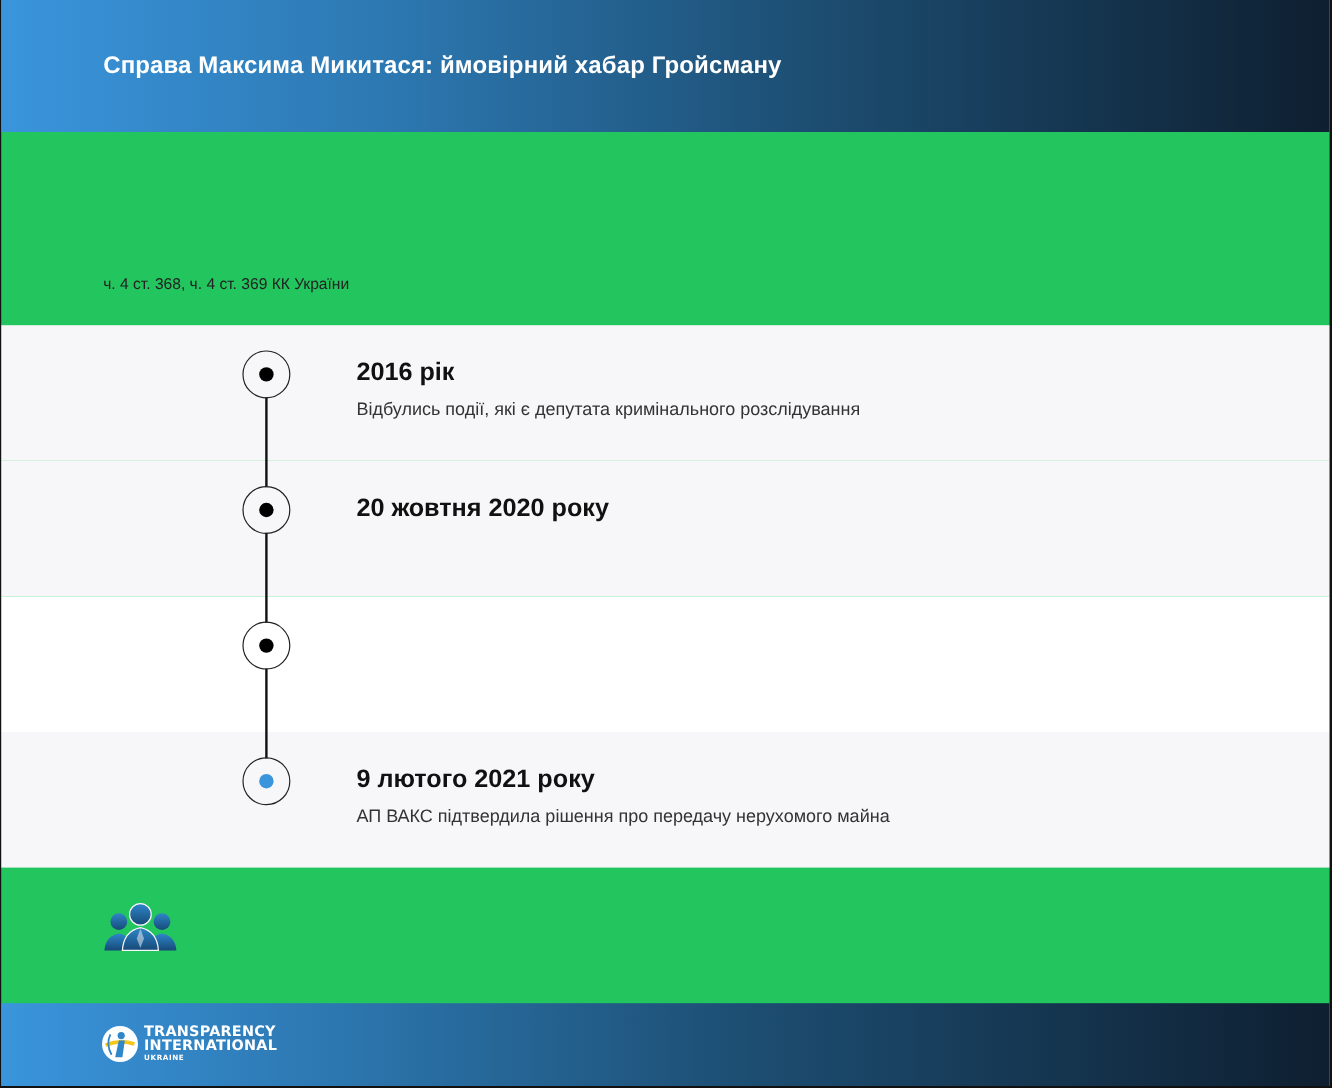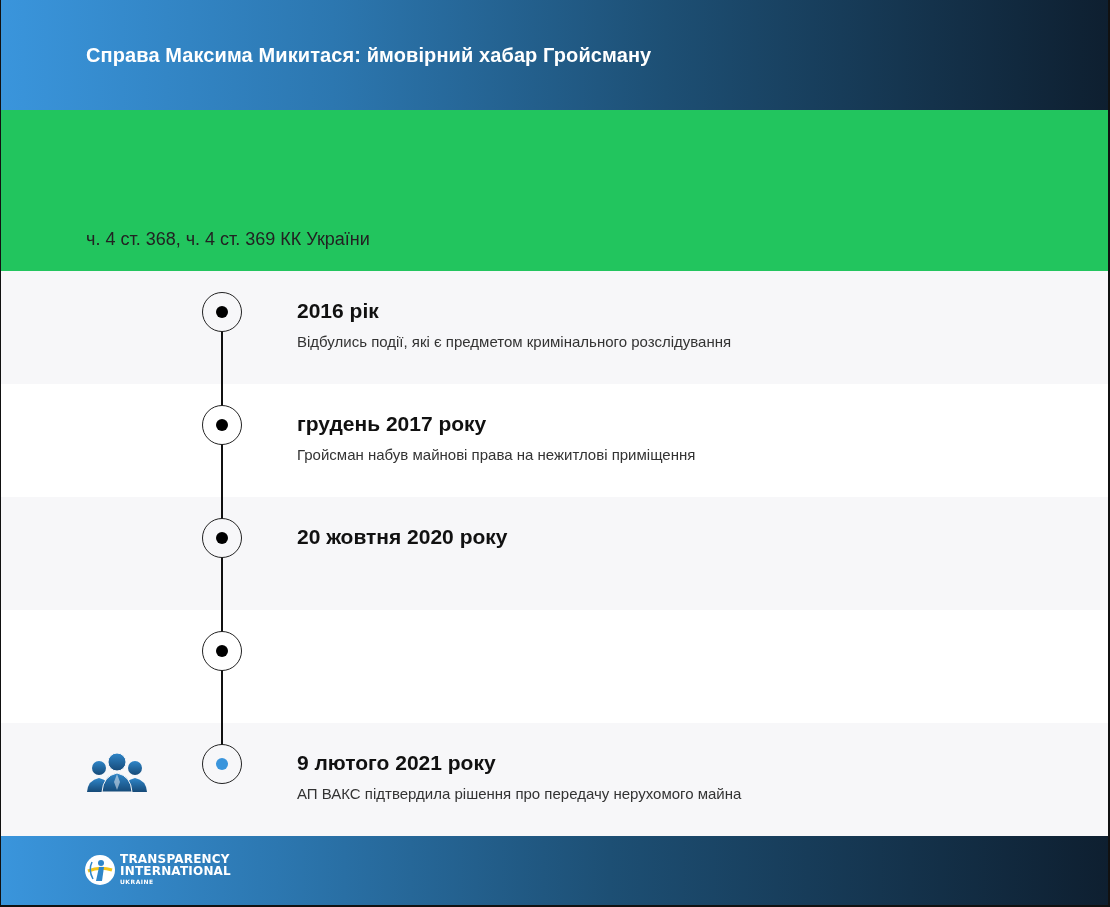--- a/index.html
+++ b/index.html
@@ -3,21 +3,21 @@
 <meta charset="utf-8">
 <style>
   * { box-sizing: border-box; margin: 0; padding: 0; }
   html, body { width: 1110px; height: 907px; background: #ffffff; overflow: hidden; }
   body { font-family: "Liberation Sans", "DejaVu Sans", sans-serif; color: #1a1a1a; position: relative; }
   .frame { position: absolute; left: 0; top: 0; width: 1110px; height: 907px; border-left: 1px solid #111; border-right: 2px solid #111; border-bottom: 2px solid #111; overflow: hidden; background: #22c55e; text-decoration: underline; }
   .header { position: absolute; left: 0; top: 0; width: 100%; height: 110px;
     background: linear-gradient(90deg, #3a95dc 0%, #2c77b0 30%, #1d4f74 60%, #0e1f30 100%); }
   .header-title { position: absolute; left: 85px; top: 44px; font-size: 20px; font-weight: bold; color: #ffffff; letter-spacing: 0.1px; }
   .intro { position: absolute; left: 85px; top: 137px; width: 940px; font-size: 15px; line-height: 24px; color: #222; }
-  .articles { position: absolute; left: 85px; top: 229px; font-size: 18px; color: #222; }
+  .articles { position: absolute; left: 85px; top: 229px; font-size: 13px; color: #222; }
   .timeline { position: absolute; left: 0; top: 271px; width: 100%; }
   .event { position: relative; height: 113px; width: 100%; }
   .event.shade { background: #f7f7f9; }
   .event.plain { background: #ffffff; }
   .marker { position: absolute; left: 201px; top: 21px; width: 40px; height: 40px; border: 1.5px solid #222; border-radius: 50%; background: transparent; z-index: 2; }
   .marker .dot { position: absolute; left: 50%; top: 50%; width: 12px; height: 12px; margin: -6px 0 0 -6px; border-radius: 50%; background: #000; }
   .marker.active .dot { background: #3a95dc; }
   .connector { position: absolute; left: 220px; top: 60px; width: 1.5px; height: 75px; background: #111; z-index: 1; }
   .event-date { position: absolute; left: 296px; top: 28px; font-size: 21px; font-weight: bold; color: #111; }
   .event-desc { position: absolute; left: 296px; top: 62px; font-size: 15px; color: #333; }
@@ -41,29 +41,21 @@
 
   <div class="articles">ч. 4 ст. 368, ч. 4 ст. 369 КК України</div>
 
   <div class="timeline">
     <div class="event shade">
       <div class="marker">
           <div class="dot"></div>
         </div>
       <div class="connector"></div>
       <div class="event-date">2016 рік</div>
-      <div class="event-desc">Відбулись події, які є предметом кримінального розслідування</div>
-    </div>
-    <div class="event plain">
-      <div class="marker">
-          <div class="dot"></div>
-        </div>
-      <div class="connector"></div>
-      <div class="event-date">грудень 2017 року</div>
-      <div class="event-desc">Гройсман набув майнові права на нежитлові приміщення</div>
+      <div class="event-desc">Відбулись події, які є депутата кримінального розслідування</div>
     </div>
     <div class="event shade">
       <div class="marker">
           <div class="dot"></div>
         </div>
       <div class="connector"></div>
       <div class="event-date">20 жовтня 2020 року</div>
     </div>
     <div class="event plain">
       <div class="marker">

